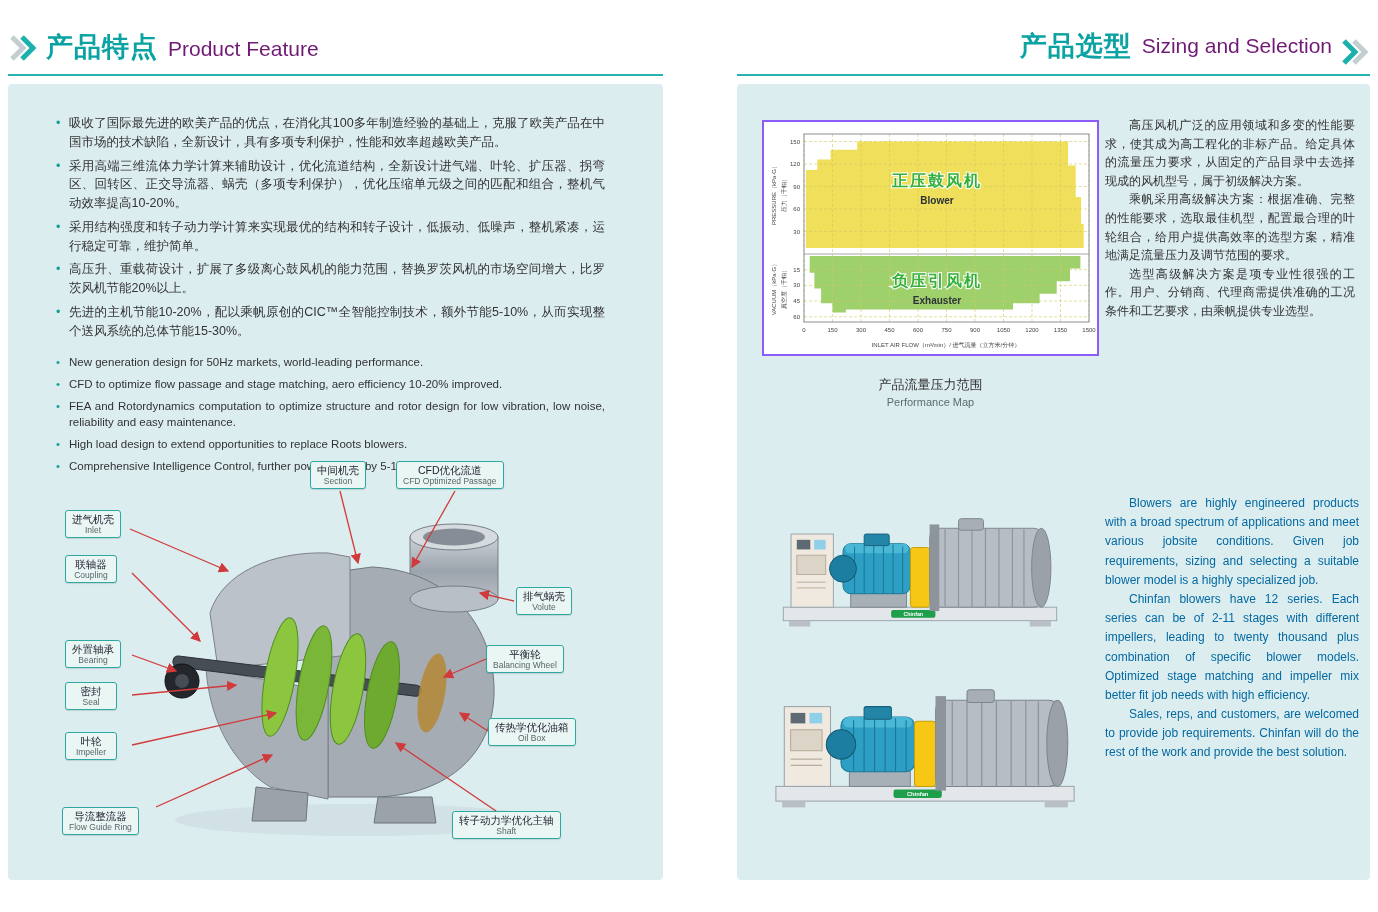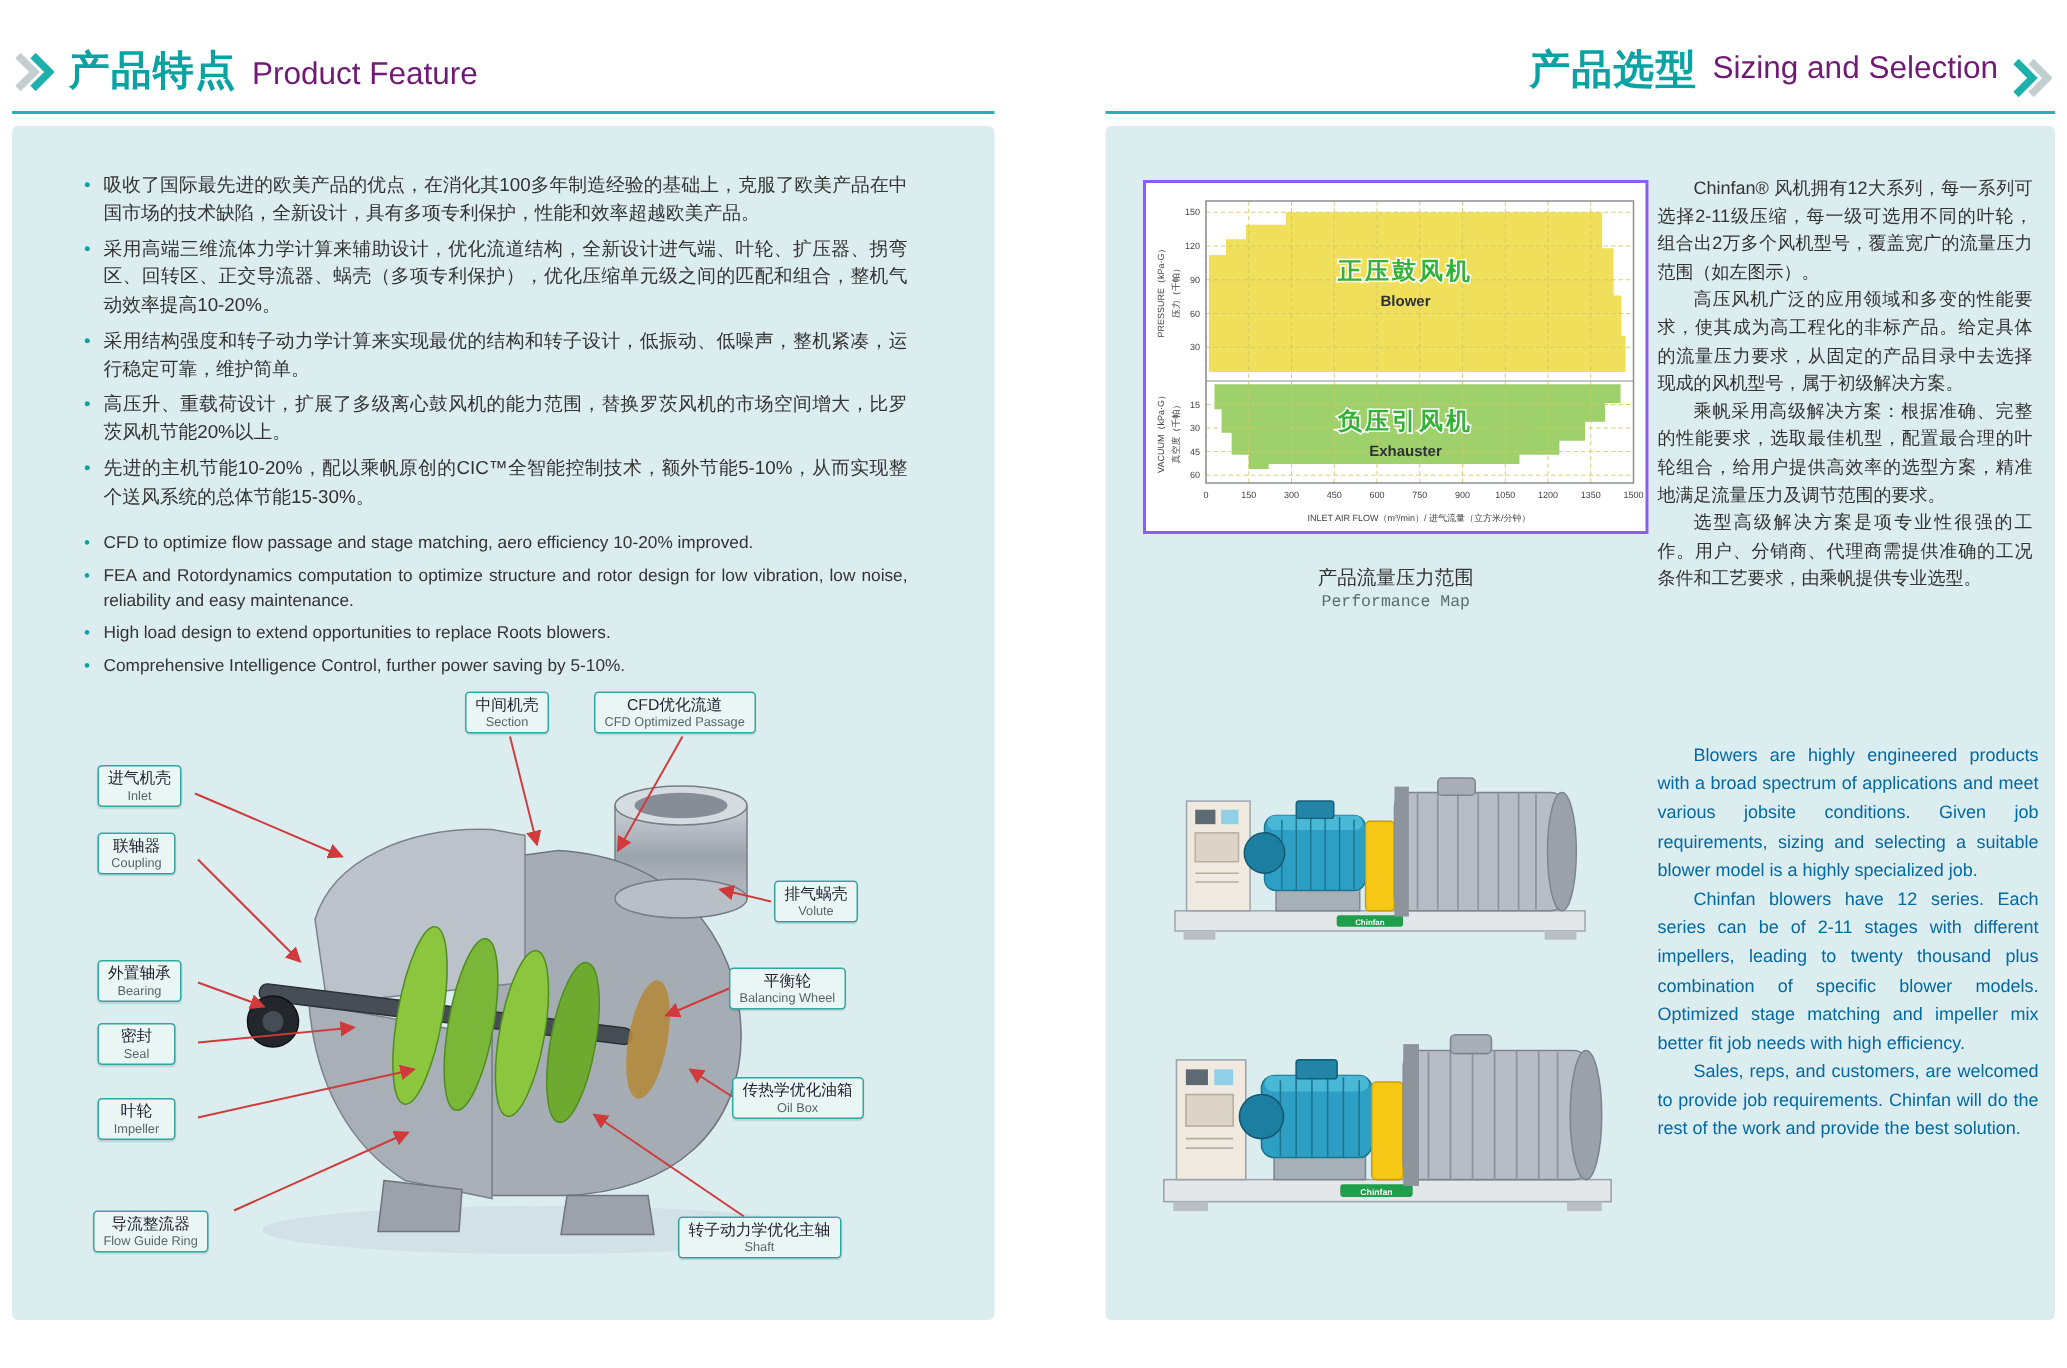--- a/index.html
+++ b/index.html
@@ -43,21 +43,21 @@
   .gl { stroke:#d2ca62; stroke-width:0.6; stroke-dasharray:3 2; }
   .frame { stroke:#8a9096; stroke-width:1; fill:none; }
   .zero { stroke:#8a9096; stroke-width:0.8; }
   .tx { font-size:6px; fill:#444; text-anchor:middle; }
   .ty { font-size:6px; fill:#444; text-anchor:end; }
   .axis-lbl { font-size:6px; fill:#444; }
   .region-zh { font-size:16px; font-weight:bold; fill:#35b13a; text-anchor:middle;
                paint-order:stroke; stroke:#ffffff; stroke-width:2px; letter-spacing:2px; }
   .region-en { font-size:10px; font-weight:bold; fill:#2b3338; text-anchor:middle; }
 
-  .chart-caption { position:absolute; left:25px; top:292px; width:337px; text-align:center;font-family:Liberation Mono, monospace; }
+  .chart-caption { position:absolute; left:25px; top:292px; width:337px; text-align:center; }
   .cap-zh { font-size:13px; color:#333; }
   .cap-en { font-size:11px; color:#5c6b6e; margin-top:2px; }
 
   .zh-col { position:absolute; left:368px; top:32px; width:250px; }
   .zh-col p { font-size:12px; line-height:1.55; color:#333; text-align:justify; text-indent:2em; }
   .en-col { position:absolute; left:368px; top:410px; width:254px; }
   .en-col p { font-size:12px; line-height:1.6; color:#0369a1; text-align:justify; text-indent:2em; }
 
   .photo { position:absolute; }
   .photo1 { left:33px; top:400px; }
@@ -142,20 +142,21 @@
 
   <section class="panel panel-left">
     <ul class="feat-list zh-list">
       <li>吸收了国际最先进的欧美产品的优点，在消化其100多年制造经验的基础上，克服了欧美产品在中国市场的技术缺陷，全新设计，具有多项专利保护，性能和效率超越欧美产品。</li>
       <li>采用高端三维流体力学计算来辅助设计，优化流道结构，全新设计进气端、叶轮、扩压器、拐弯区、回转区、正交导流器、蜗壳（多项专利保护），优化压缩单元级之间的匹配和组合，整机气动效率提高10-20%。</li>
       <li>采用结构强度和转子动力学计算来实现最优的结构和转子设计，低振动、低噪声，整机紧凑，运行稳定可靠，维护简单。</li>
       <li>高压升、重载荷设计，扩展了多级离心鼓风机的能力范围，替换罗茨风机的市场空间增大，比罗茨风机节能20%以上。</li>
       <li>先进的主机节能10-20%，配以乘帆原创的CIC™全智能控制技术，额外节能5-10%，从而实现整个送风系统的总体节能15-30%。</li>
     </ul>
     <ul class="feat-list en-list">
+      <li>New generation design for 50Hz markets, world-leading performance.</li>
       <li>CFD to optimize flow passage and stage matching, aero efficiency 10-20% improved.</li>
       <li>FEA and Rotordynamics computation to optimize structure and rotor design for low vibration, low noise, reliability and easy maintenance.</li>
       <li>High load design to extend opportunities to replace Roots blowers.</li>
       <li>Comprehensive Intelligence Control, further power saving by 5-10%.</li>
     </ul>
 
     <div class="diagram">
       <svg class="dwg" viewBox="0 0 600 405">
         <ellipse cx="300" cy="365" rx="185" ry="16" fill="#c9d9dd" opacity="0.6"></ellipse>
         <rect x="350" y="82" width="88" height="62" fill="url(#met)" stroke="#767d86"></rect>
@@ -313,21 +314,20 @@
         <text class="axis-lbl" text-anchor="middle" x="182" y="225">INLET AIR FLOW（m³/min）/ 进气流量（立方米/分钟）</text>
       </svg>
     </div>
 
     <div class="chart-caption">
       <div class="cap-zh">产品流量压力范围</div>
       <div class="cap-en">Performance Map</div>
     </div>
 
     <div class="zh-col">
-      <p>Chinfan® 风机拥有12大系列，每一系列可选择2-11级压缩，每一级可选用不同的叶轮，组合出2万多个风机型号，覆盖宽广的流量压力范围（如左图示）。</p>
       <p>高压风机广泛的应用领域和多变的性能要求，使其成为高工程化的非标产品。给定具体的流量压力要求，从固定的产品目录中去选择现成的风机型号，属于初级解决方案。</p>
       <p>乘帆采用高级解决方案：根据准确、完整的性能要求，选取最佳机型，配置最合理的叶轮组合，给用户提供高效率的选型方案，精准地满足流量压力及调节范围的要求。</p>
       <p>选型高级解决方案是项专业性很强的工作。用户、分销商、代理商需提供准确的工况条件和工艺要求，由乘帆提供专业选型。</p>
     </div>
 
     <svg class="photo photo1" width="300" height="154" viewBox="0 0 300 160">
       <use href="#blower-unit"></use>
     </svg>
     <svg class="photo photo2" width="320" height="168" viewBox="0 0 300 160">
       <use href="#blower-unit"></use>

